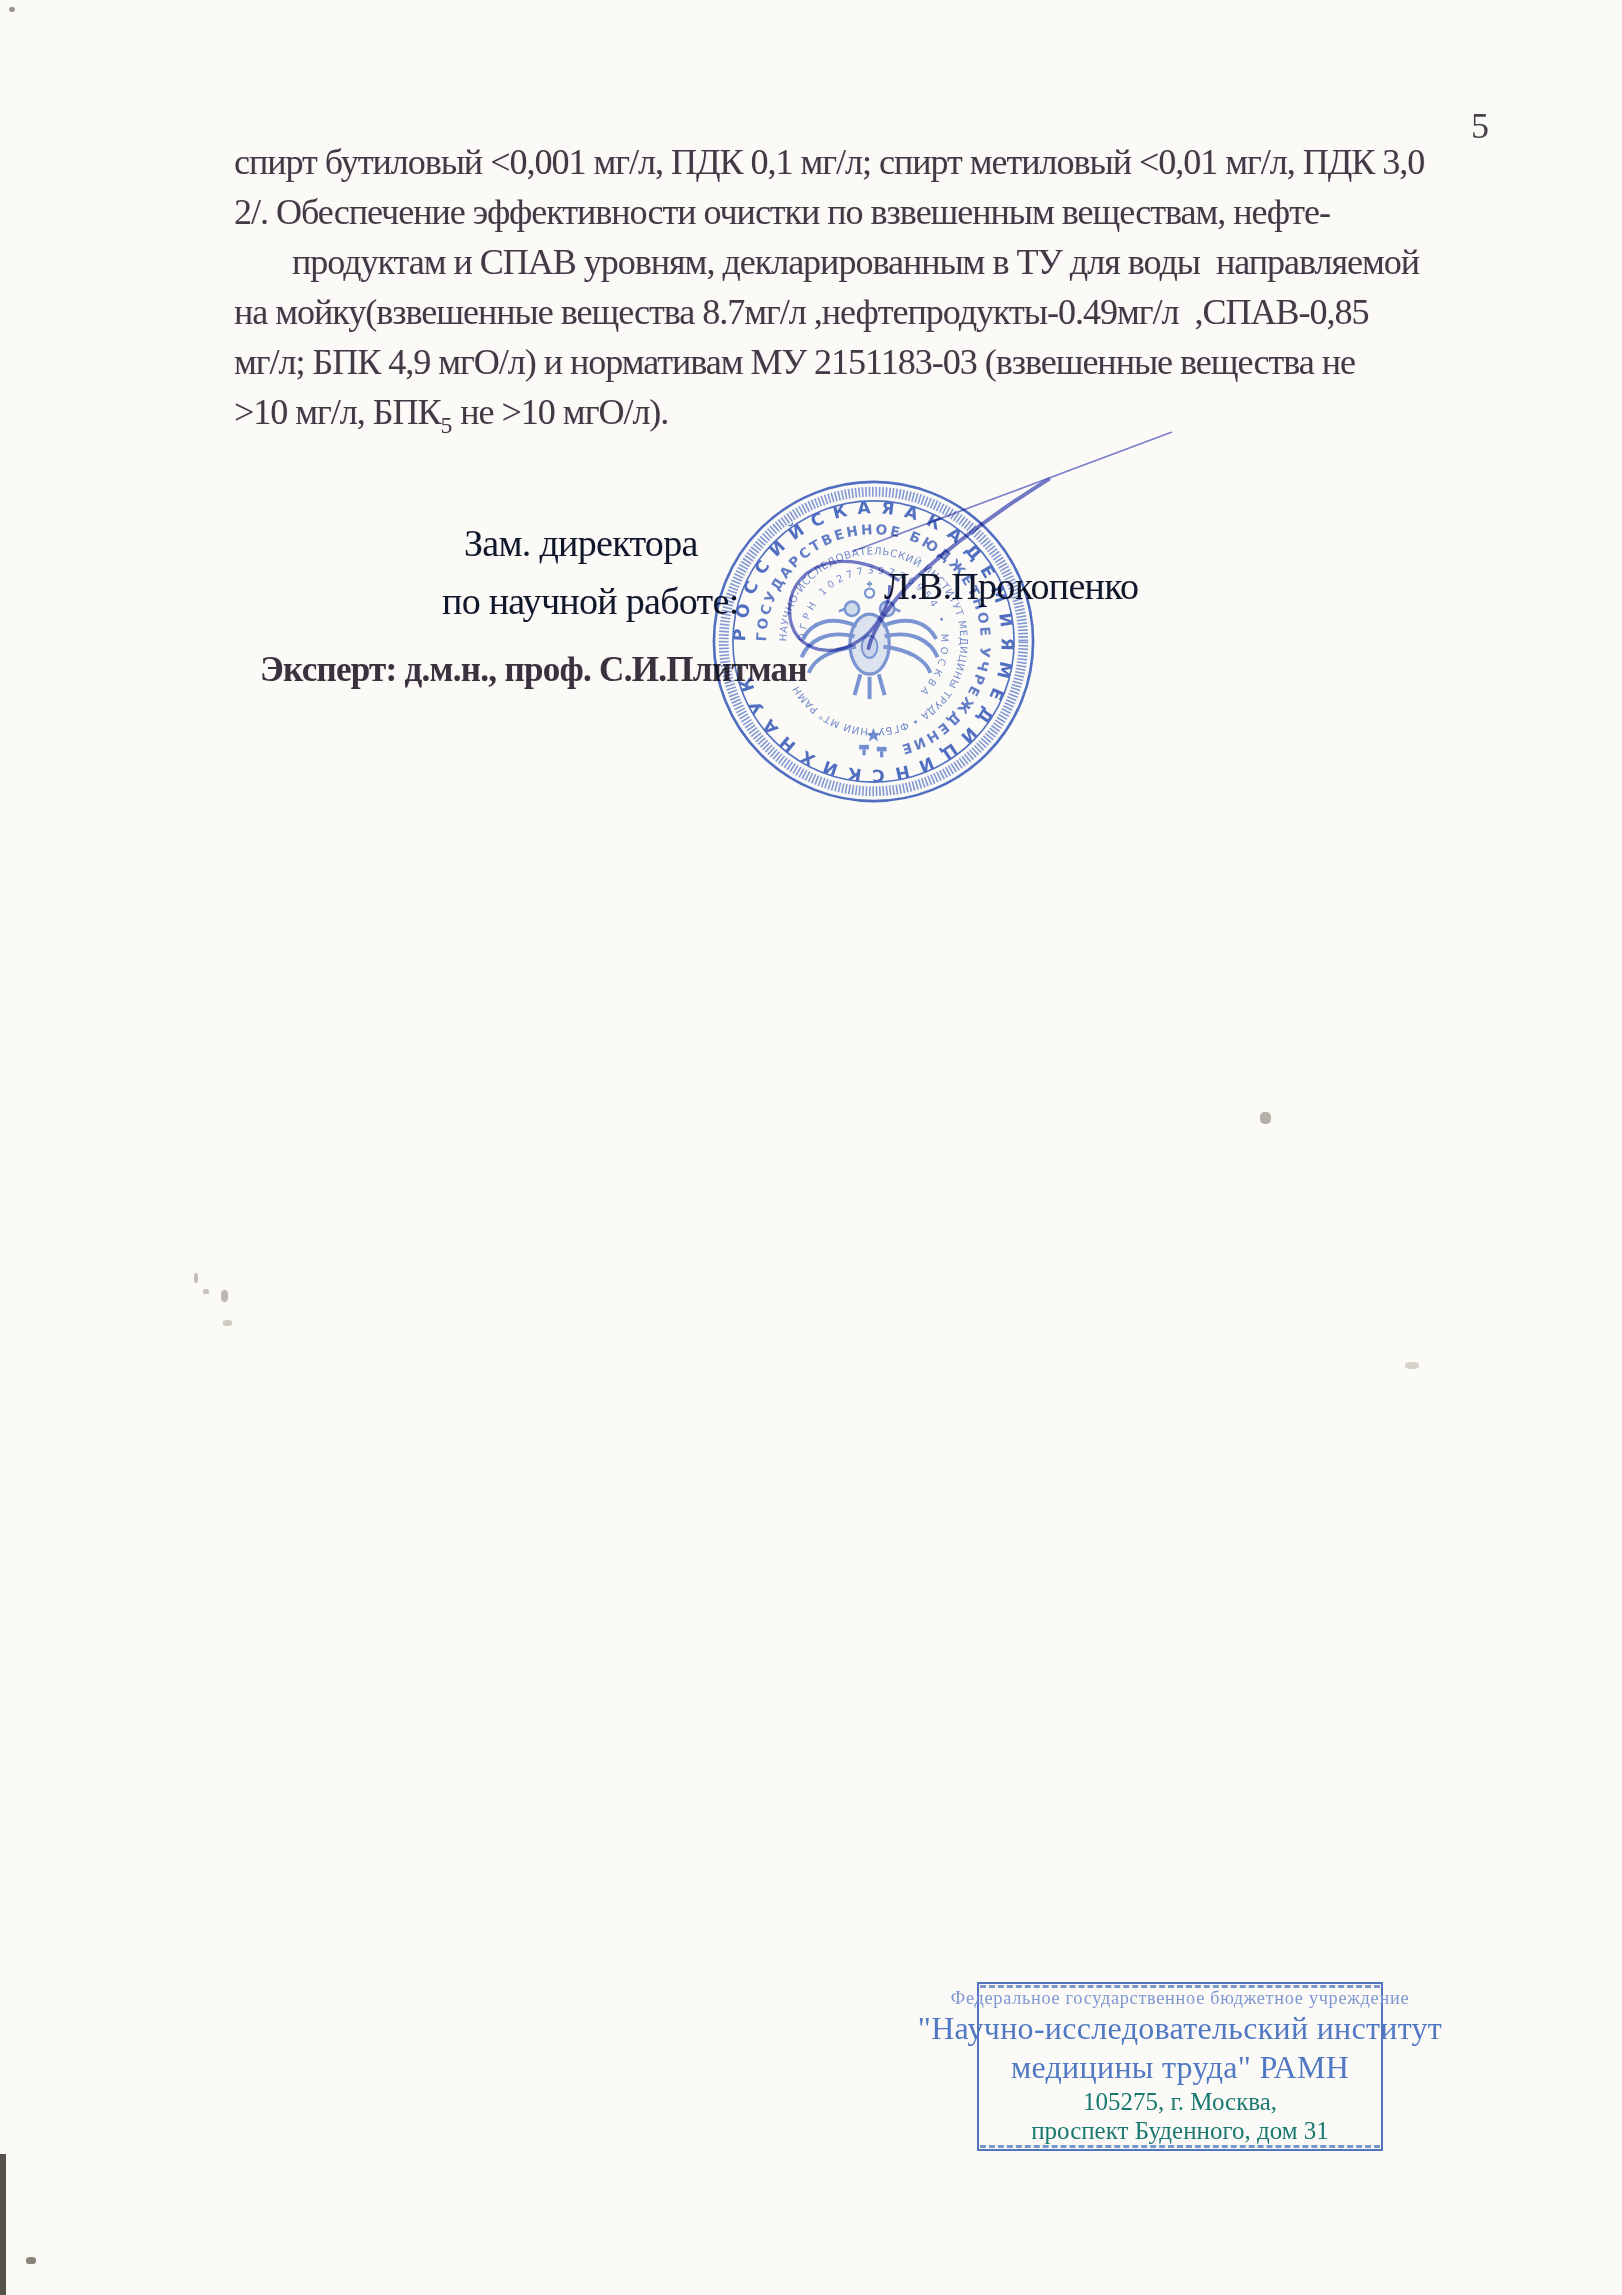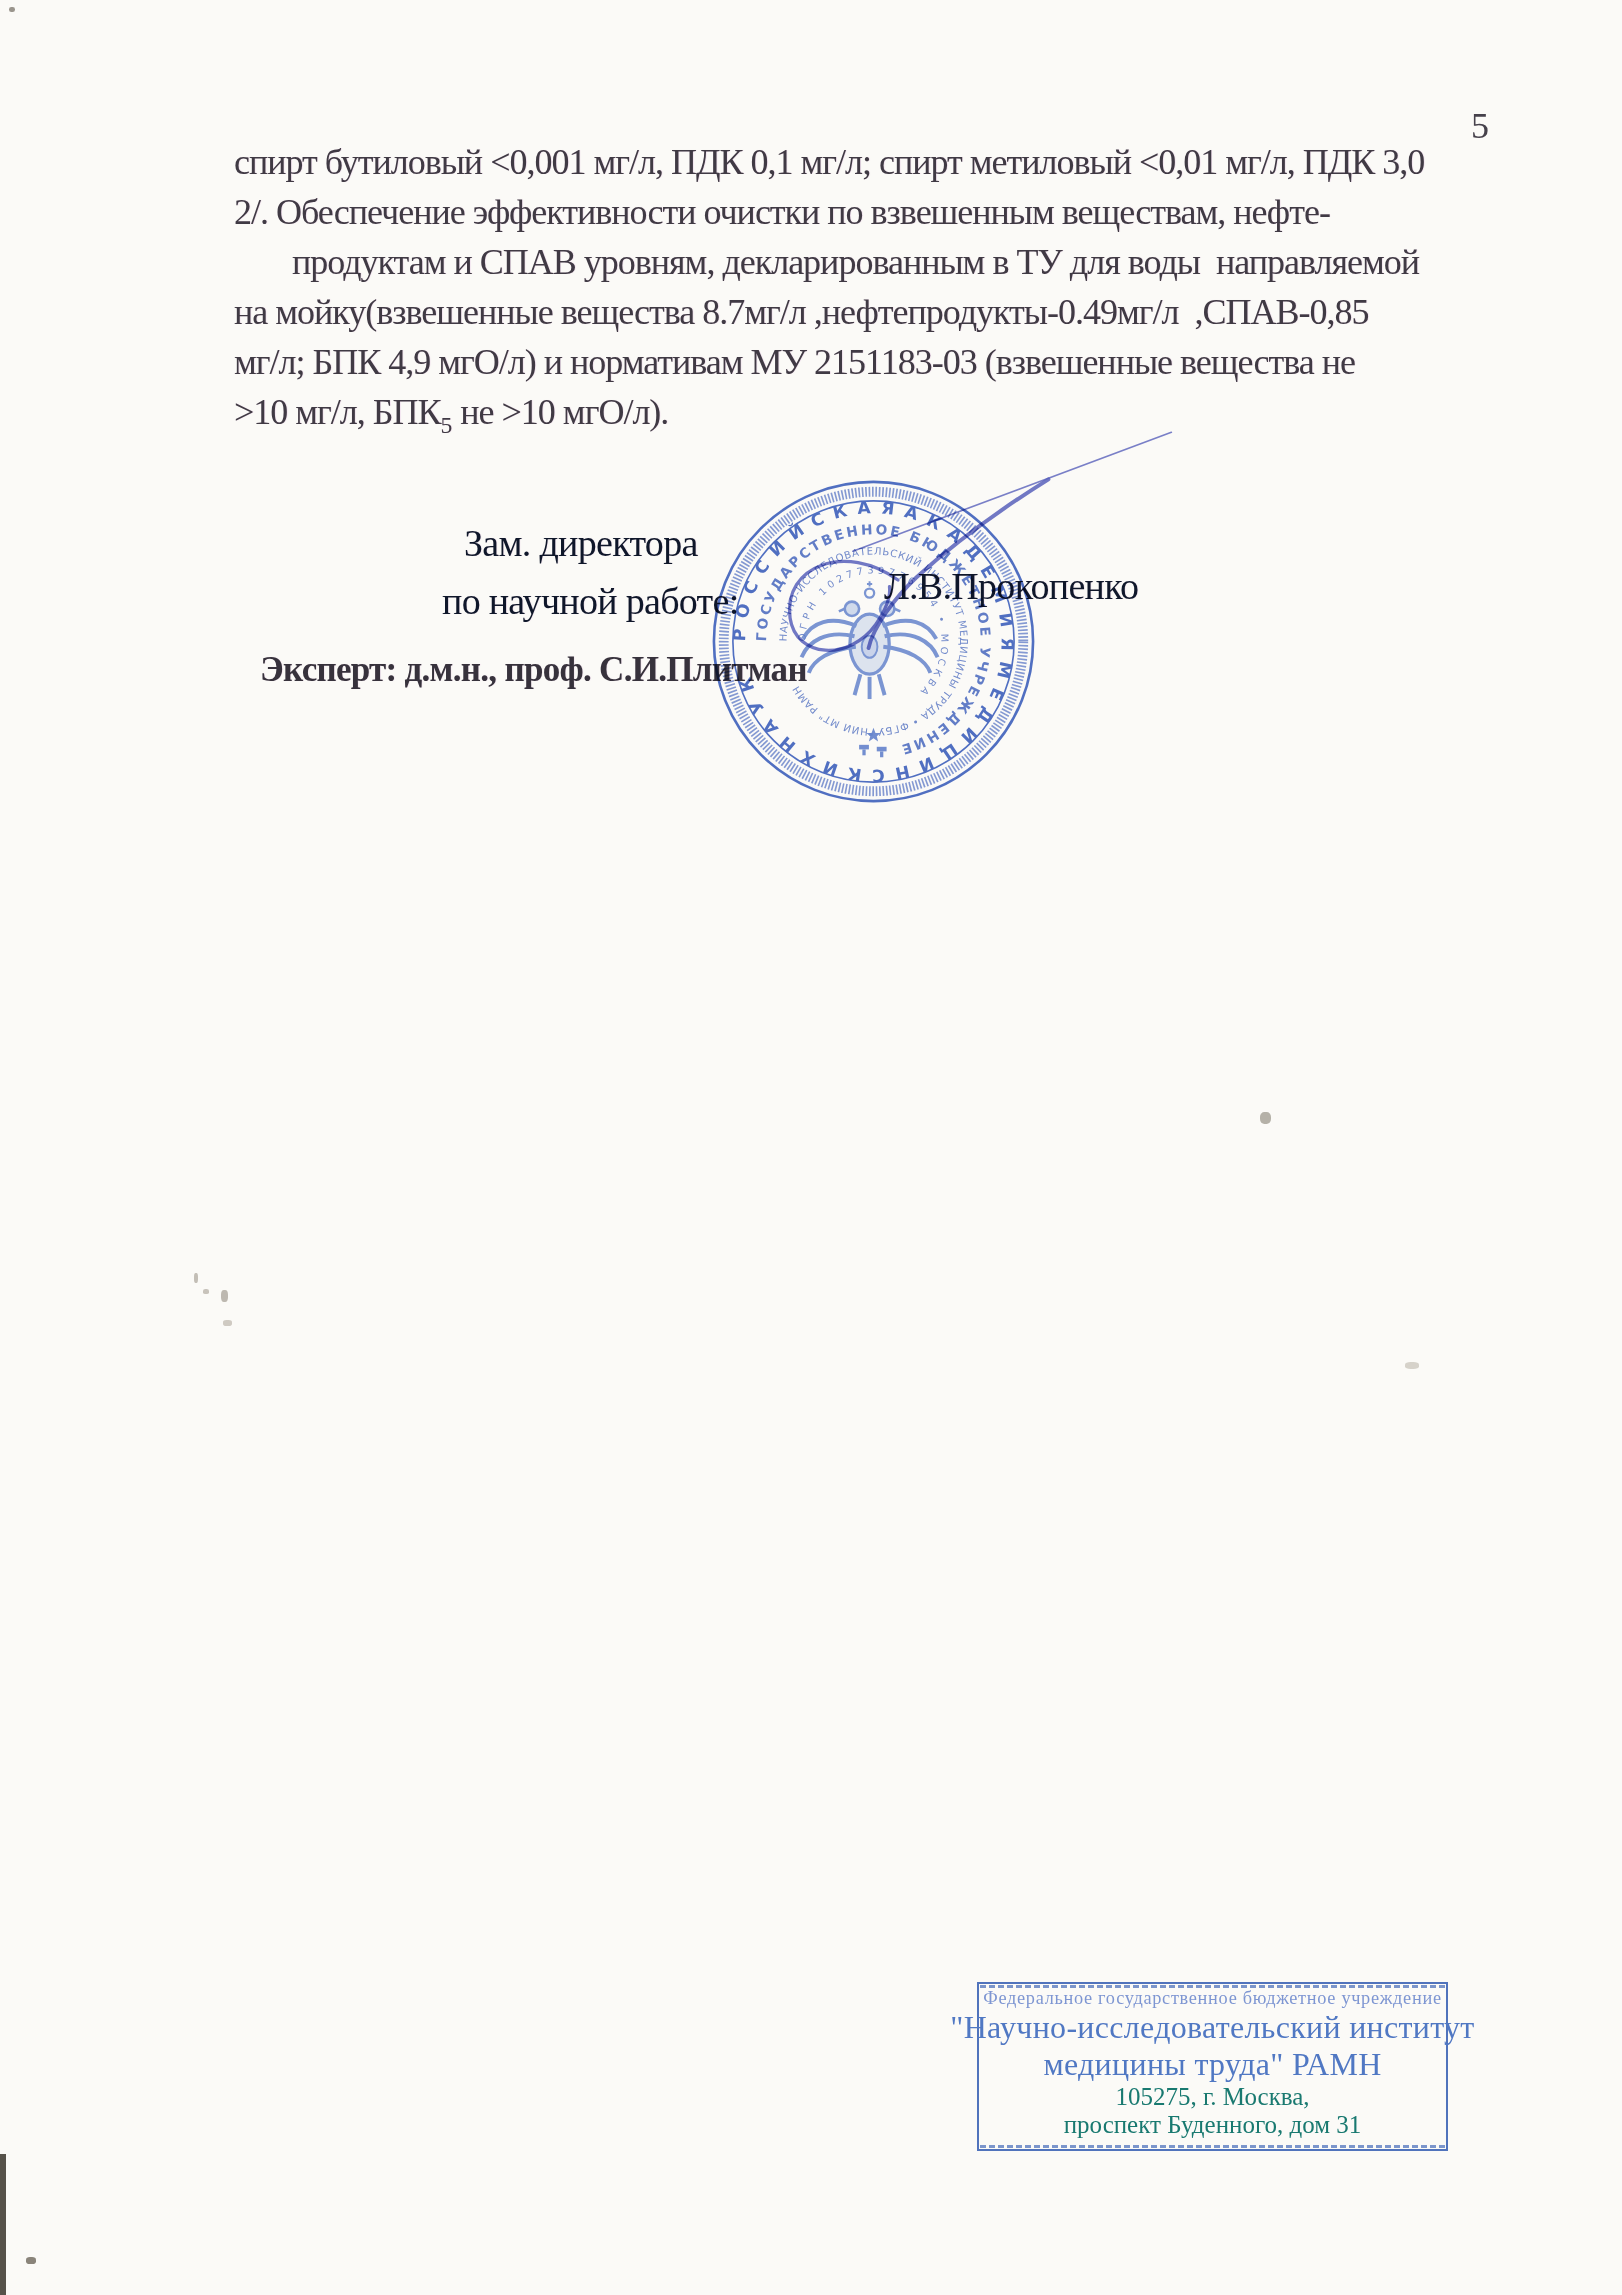--- a/index.html
+++ b/index.html
@@ -50,27 +50,27 @@
     filter:blur(0.3px);
     opacity:0.93;
   }
   
   .signature-svg{
     position:absolute;left:707px;top:406px;width:484px;height:301px;
     mix-blend-mode:multiply;
   }
   
   .bottom-stamp{
-    position:absolute;left:977px;top:1982px;width:471px;height:169px;
+    position:absolute;left:977px;top:1982px;width:406px;height:169px;
     border:2.6px solid #4a6fc0;
     box-sizing:border-box;
     mix-blend-mode:multiply;
     filter:blur(0.2px);
     opacity:0.96;
-    display:flex;flex-direction:column;align-items:center;justify-content:flex-start;
+    display:flex;flex-direction:column;align-items:center;justify-content:space-between;
     padding:3.9px 5.2px;
   }
   .bottom-stamp .dash{
     position:absolute;left:1.3px;right:1.3px;height:0;
     border-top:3.3px dashed rgba(74,111,192,0.75);
   }
   .bottom-stamp .dash.top{top:0.7px;}
   .bottom-stamp .dash.bot{bottom:0.7px;}
   .bstamp-line{white-space:pre;text-align:center;color:#4a74c8;}
   .bstamp-l1{font-size:18.3px;color:#7b95d8;letter-spacing:0.7px;}

